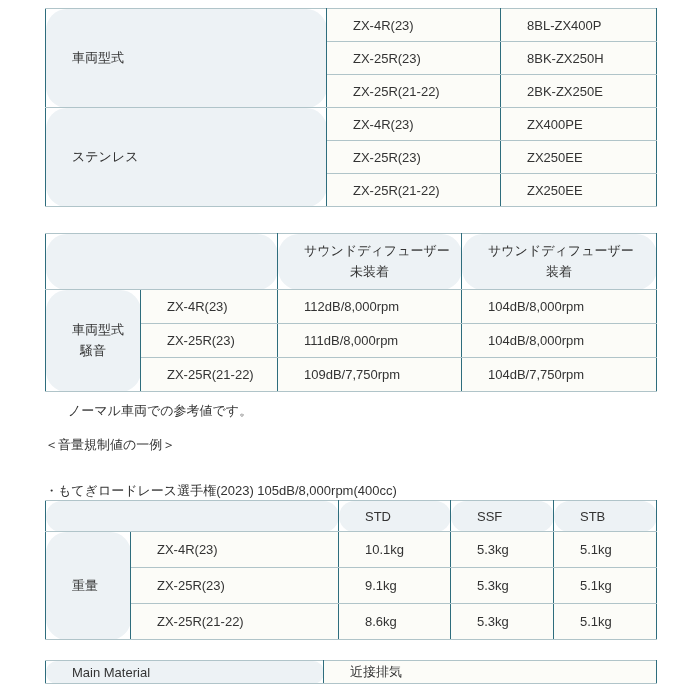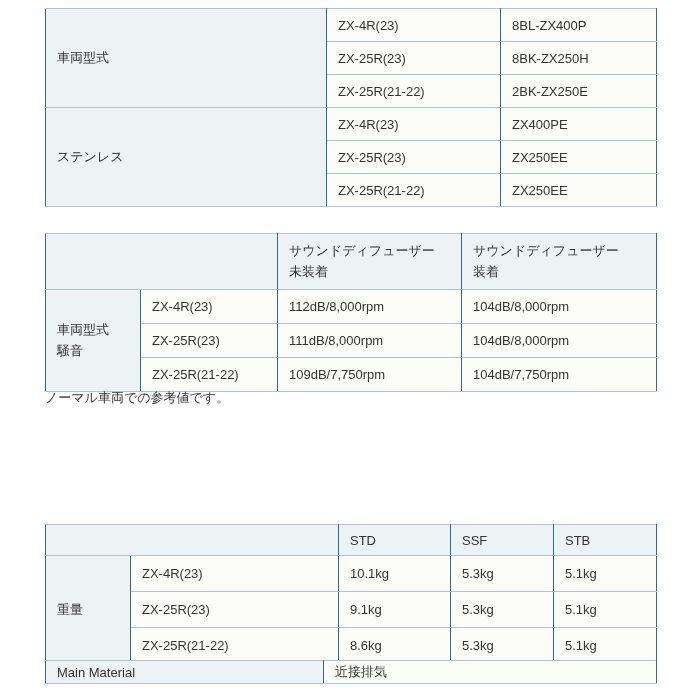--- a/index.html
+++ b/index.html
@@ -15,42 +15,42 @@
 
   table.tbl{border-collapse:collapse;table-layout:fixed;font-size:13px;color:var(--txt);position:absolute;}
   table.tbl th,table.tbl td{
     border-left:1px solid var(--bv);
     border-right:1px solid var(--bv);
     border-top:1px solid var(--bh);
     border-bottom:1px solid var(--bh);
     font-weight:normal;
     text-align:left;
     vertical-align:middle;
-    padding:2px 11px;
+    padding:2px 26px;
     overflow:hidden;
     white-space:nowrap;
     margin-left:20px;
   }
-  table.tbl th{background:var(--thbg);}
+  table.tbl th{background:var(--thbg);border-radius:21px;}
   table.tbl td{background:var(--tdbg);}
-  .two-line span{display:block;line-height:1.55;white-space:nowrap;}
+  .two-line span{display:block;line-height:1.55;white-space:nowrap;text-align:center;}
 
   .t1{left:45px;top:8px;width:611px;}
   .t1 tr{height:33px;}
   .t2{left:45px;top:233px;width:611px;}
   .t2 tr.hdr{height:56px;}
   .t2 tr.bdy{height:34px;}
-  .t3{left:45px;top:524px;width:611px;}
+  .t3{left:45px;top:500px;width:611px;}
   .t3 tr.hdr{height:31px;}
   .t3 tr.bdy{height:36px;}
   .t4{left:45px;top:660px;width:611px;}
   .t4 tr{height:22px;}
 
   .note{position:absolute;left:45px;font-size:13px;color:var(--txt);line-height:19px;white-space:nowrap;}
-  .note-ref{top:388px;}
+  .note-ref{top:401px;margin-left:23px;}
   .note-title{top:435px;}
   .note-item1{top:458px;}
   .note-item2{top:481px;}
 </style>
 </head>
 <body>
 
 <div id="canvas">
 
   <table class="tbl t1">
@@ -124,20 +124,22 @@
       </tr>
       <tr class="bdy">
         <td>ZX-25R(21-22)</td>
         <td>109dB/7,750rpm</td>
         <td>104dB/7,750rpm</td>
       </tr>
     </tbody>
   </table>
 
   <div class="note note-ref">ノーマル車両での参考値です。</div>
+  <div class="note note-title">＜音量規制値の一例＞</div>
+  <div class="note note-item2">・もてぎロードレース選手権(2023) 105dB/8,000rpm(400cc)</div>
 
   <table class="tbl t3">
     <colgroup>
         <col style="width:85px">
         <col style="width:208px">
         <col style="width:112px">
         <col style="width:103px">
         <col style="width:103px">
       </colgroup>
     <tbody>

